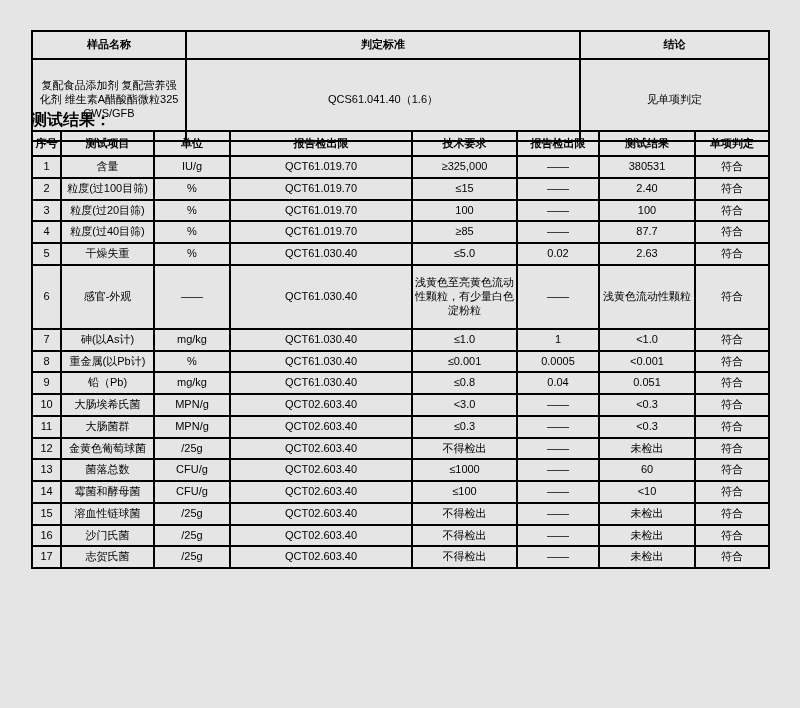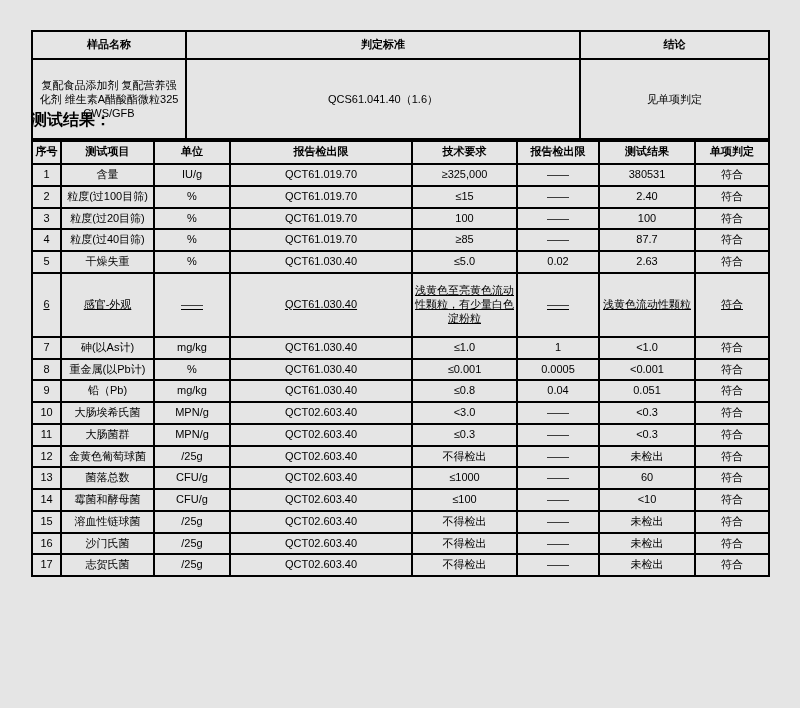--- a/index.html
+++ b/index.html
@@ -24,25 +24,25 @@
   .top-table { position:absolute; left:31px; top:30px; width:737px; }
   .top-table th { height:22px; }
   .top-table td { height:52px; }
   .top-table td.sample-name { padding:14px 3px; }
 
   .section-title {
     position:absolute; left:31px; top:110px;
     font-size:16px; font-weight:bold;
   }
 
-  .results-table { position:absolute; left:31px; top:138px; width:737px; }
+  .results-table { position:absolute; left:31px; top:130px; width:737px; }
   .results-table th { height:19px; padding:2px 0; }
   .results-table td { padding:3px 1px; }
   .results-table td.c-no { font-size:11px; }
-  .results-table tr.tall td { height:56px;text-decoration:underline; }
+  .results-table tr.tall td { height:56px; }
 </style>
 </head>
 <body>
 
 <div class="page">
 
   <table class="top-table">
     <colgroup>
       <col style="width:154px">
         <col style="width:394px">

